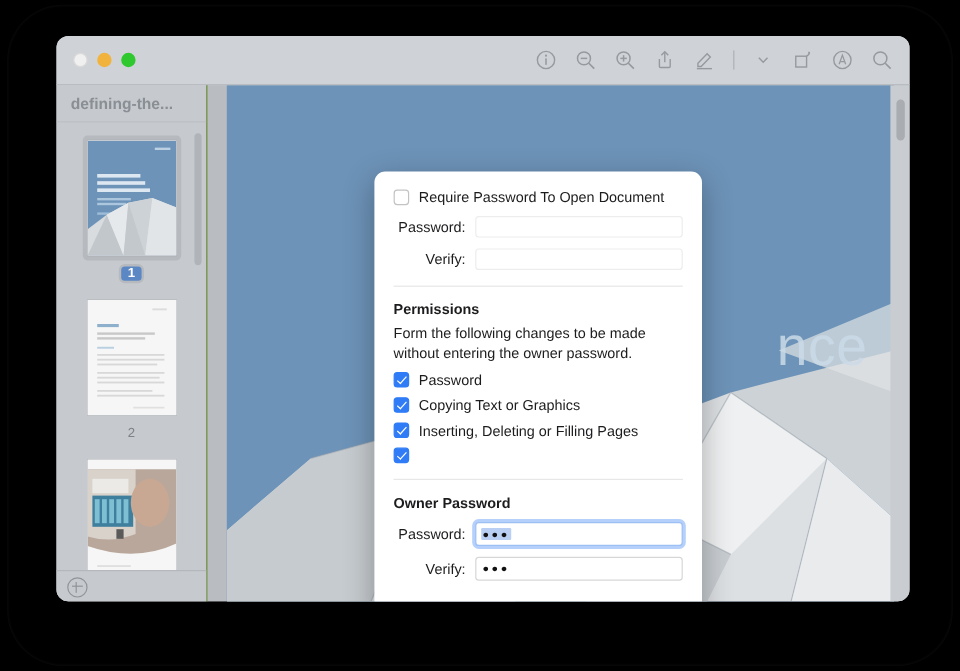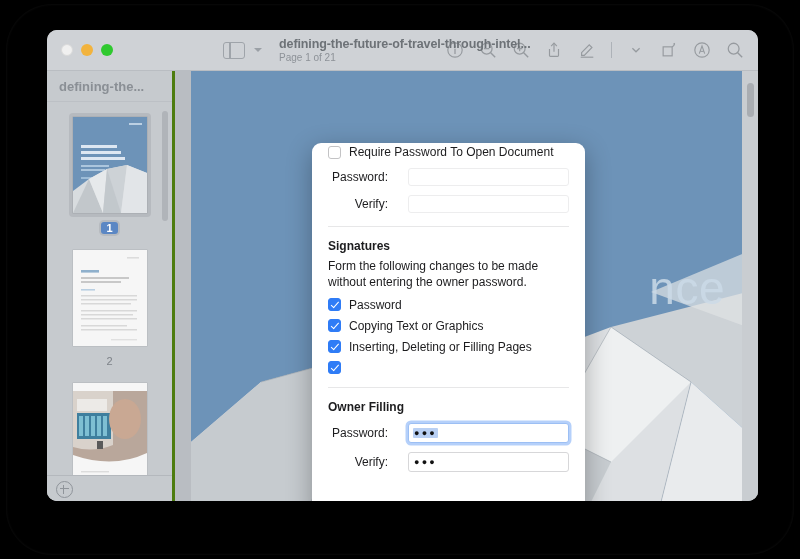--- a/index.html
+++ b/index.html
@@ -39,21 +39,21 @@
 
   #tb-right{position:absolute;right:14px;top:0;height:40px;display:flex;align-items:center;gap:15px;}
   .tb-ico{width:18px;height:18px;opacity:.58;}
   .tb-sep{width:1px;height:16px;background:#adb2b8;}
 
   
   #body{position:relative;height:431px;display:flex;}
 
   
   #sidebar{width:125px;background:#c6cace;position:relative;overflow:hidden;
-           border-right:3px solid #4d7c0f;}
+           border-right:1px solid #4d7c0f;}
   #sb-head{height:30px;display:flex;align-items:center;padding-left:12px;
            font-size:13px;font-weight:bold;color:#8a8f95;border-bottom:1px solid #bcc0c5;}
   #sb-scroll{position:absolute;top:30px;left:0;right:0;bottom:26px;overflow:hidden;}
   .thumb-item{display:flex;flex-direction:column;align-items:center;margin-top:12px;}
   .thumb-box{padding:4px;border-radius:4px;}
   .thumb-box.sel{background:#b6babf;}
   .page-thumb{width:74px;height:96px;background:#f4f4f4;position:relative;overflow:hidden;
               box-shadow:0 0 0 .5px rgba(0,0,0,.10);}
   .pg-num{font-size:11px;color:#7d8288;margin-top:5px;}
   .pg-num.sel{background:#5b87c4;color:#fff;border-radius:3px;padding:0 5px;font-weight:bold;
@@ -72,29 +72,29 @@
   .cov-head{position:absolute;right:22px;top:190px;font-size:46px;color:#ccdbe8;
             font-family:"Liberation Sans",sans-serif;letter-spacing:.5px;opacity:.85;}
   #facets{position:absolute;left:0;bottom:0;width:100%;height:270px;}
   #pa-bar{position:absolute;right:4px;top:12px;width:7px;height:34px;border-radius:4px;background:#a9adb2;}
   #pa-right{position:absolute;right:0;top:0;bottom:0;width:16px;background:#c9cdd1;}
 
   
   #sheet{position:absolute;left:265px;top:72px;width:273px;height:378px;background:#fff;
          border-radius:9px;box-shadow:0 7px 26px rgba(0,0,0,.30);overflow:hidden;
          font-size:12px;color:#1c1c1e;z-index:40;}
-  .sheet-pad{padding:2px 16px 0 16px;}
+  .sheet-pad{padding:14px 16px 0 16px;}
   .row{display:flex;align-items:center;}
   .cb{width:13px;height:13px;border-radius:3px;box-sizing:border-box;flex:none;}
   .cb.off{border:1px solid #c3c3c5;background:#fff;}
   .cb.on{background:#2f7cf6;position:relative;border:1px solid #2f7cf6;}
   .cb.on:after{content:"";position:absolute;left:3.8px;top:1.1px;width:3.2px;height:6.6px;
                border:solid #fff;border-width:0 1.7px 1.7px 0;transform:rotate(42deg);}
   .cb-label{margin-left:8px;font-size:12px;}
-  .fieldrow{display:flex;align-items:center;margin-top:9px;gap:12px;}
+  .fieldrow{display:flex;align-items:center;margin-top:9px;}
   .flabel{width:60px;text-align:right;font-size:12px;padding-right:8px;color:#1c1c1e;}
   .finput{flex:1;height:18px;border:1px solid #ededee;border-radius:3px;background:#fff;box-sizing:border-box;}
   .finput.active{border:1px solid #9cbff4;box-shadow:0 0 0 2.5px rgba(90,150,245,.45);
                  height:20px;display:flex;align-items:center;padding:0 4px;}
   .finput.filled{height:20px;display:flex;align-items:center;padding:0 5px;border:1px solid #d7d7d9;}
   .dots{font-size:9px;letter-spacing:2.2px;color:#111;}
   .sel-hl{background:#b9d0f4;padding:0 1px;border-radius:1px;}
   .divider{height:1px;background:#e7e7e8;margin:13px 0 0 0;}
   .sec-title{font-size:12px;font-weight:bold;margin-top:12px;}
   .sec-desc{font-size:12px;line-height:1.32;margin-top:6px;color:#1c1c1e;}
@@ -108,28 +108,20 @@
 
   <div id="window">
 
     <div id="titlebar">
       <div class="traffic">
         <div class="dot close"></div>
         <div class="dot min"></div>
         <div class="dot max"></div>
       </div>
 
-      <div id="tb-center">
-        <div class="sb-toggle"></div>
-        <div class="chev"></div>
-        <div class="doc-title-wrap">
-          <div class="doc-title">defining-the-future-of-travel-through-intel...</div>
-          <div class="doc-sub">Page 1 of 21</div>
-        </div>
-      </div>
 
       <div id="tb-right">
         <svg class="tb-ico" viewBox="0 0 20 20">
           <circle cx="10" cy="10" r="8" fill="none" stroke="#6e7378" stroke-width="1.3"></circle>
           <circle cx="10" cy="6" r="1" fill="#6e7378"></circle>
           <rect x="9.3" y="8.5" width="1.4" height="6" fill="#6e7378"></rect>
         </svg>
         <svg class="tb-ico" viewBox="0 0 20 20">
           <circle cx="8.5" cy="8.5" r="6" fill="none" stroke="#6e7378" stroke-width="1.4"></circle>
           <line x1="13" y1="13" x2="18" y2="18" stroke="#6e7378" stroke-width="1.6"></line>
@@ -300,42 +292,42 @@
             <div class="finput"></div>
           </div>
 
           <div class="fieldrow">
             <div class="flabel">Verify:</div>
             <div class="finput"></div>
           </div>
 
           <div class="divider"></div>
 
-          <div class="sec-title">Signatures</div>
+          <div class="sec-title">Permissions</div>
           <div class="sec-desc">Form the following changes to be made without entering the owner password.</div>
 
           <div class="perm-row">
             <div class="cb on"></div>
             <div class="cb-label">Password</div>
           </div>
           <div class="perm-row">
             <div class="cb on"></div>
             <div class="cb-label">Copying Text or Graphics</div>
           </div>
           <div class="perm-row">
             <div class="cb on"></div>
             <div class="cb-label">Inserting, Deleting or Filling Pages</div>
           </div>
           <div class="perm-row">
             <div class="cb on"></div>
           </div>
 
           <div class="divider"></div>
 
-          <div class="sec-title">Owner Filling</div>
+          <div class="sec-title">Owner Password</div>
 
           <div class="fieldrow">
             <div class="flabel">Password:</div>
             <div class="finput active">
               <span class="dots sel-hl">●●●</span>
             </div>
           </div>
 
           <div class="fieldrow">
             <div class="flabel">Verify:</div>

